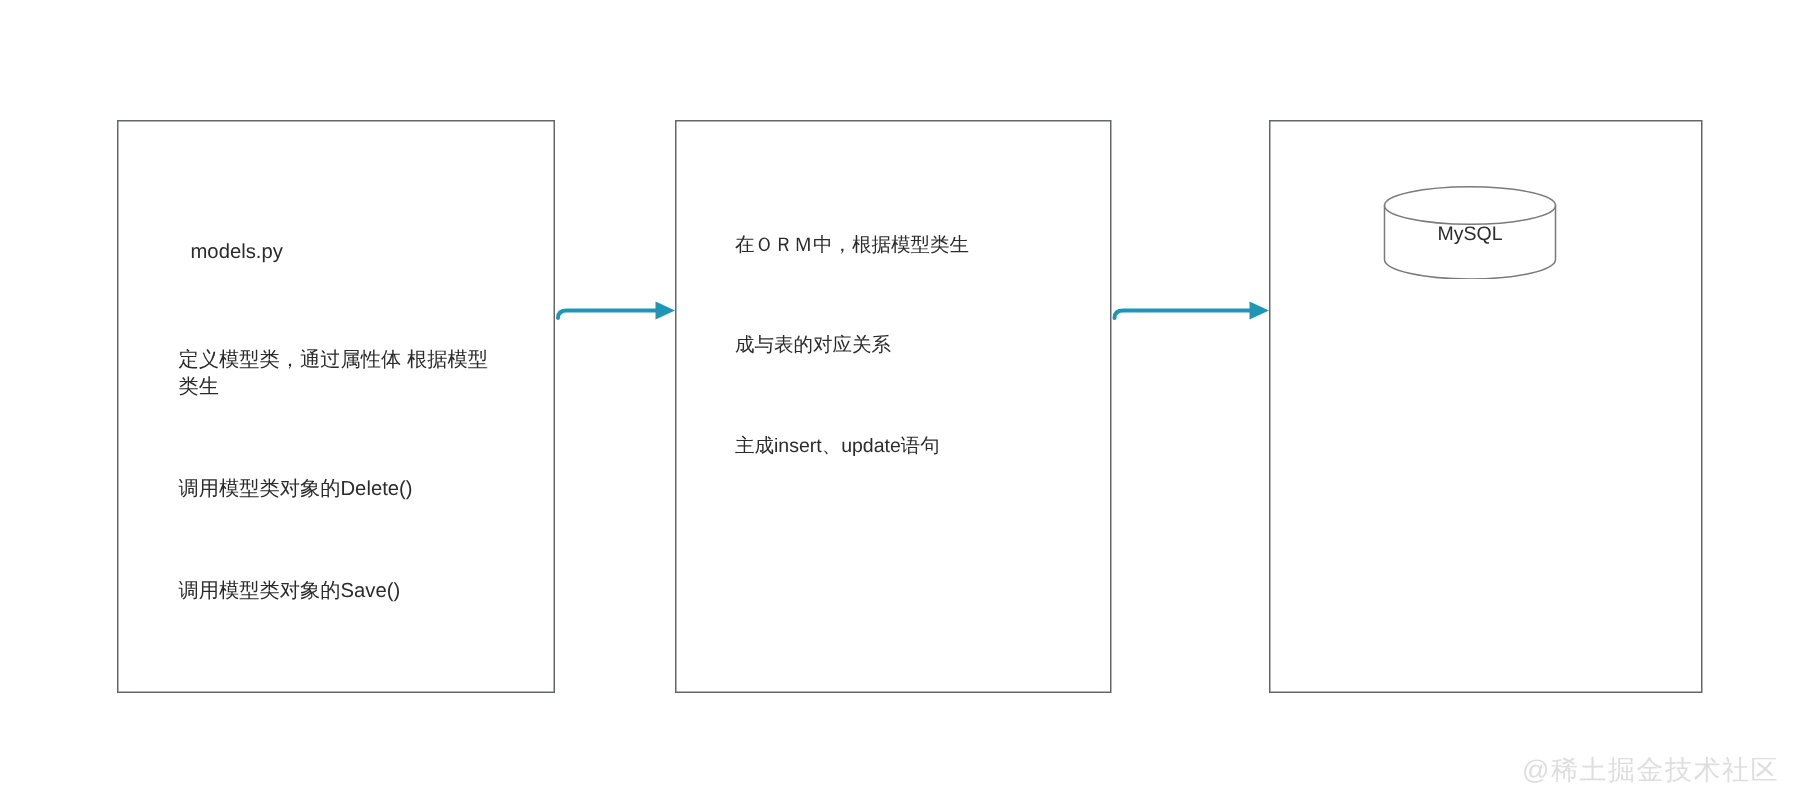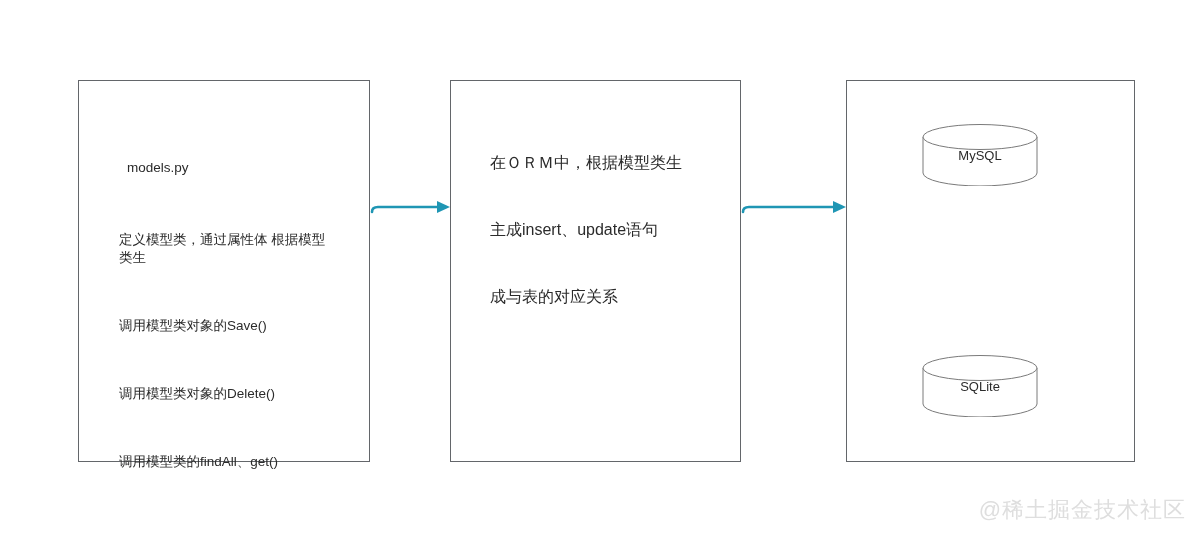--- a/index.html
+++ b/index.html
@@ -35,21 +35,21 @@
     white-space: pre-wrap;
   }
   .text-block .line {
     margin: 0 0 14px 0;
   }
   .text-block .line:last-child { margin-bottom: 0; }
 
   #models-text { left: 119px; top: 123px; width: 210px; }
   #models-text .line.first { margin-left: 8px; margin-bottom: 18px; }
 
-  #orm-text { left: 490px; top: 118px; width: 215px; font-size: 16px; }
+  #orm-text { left: 490px; top: 118px; width: 215px; font-size: 13px; }
   #orm-text .line { margin-bottom: 13px; }
 
   
   .arrow {
     position: absolute;
     height: 24px;
   }
   #arrow-1 { left: 370px; top: 195px; width: 82px; }
   #arrow-2 { left: 741px; top: 195px; width: 107px; }
 
@@ -72,71 +72,63 @@
     text-align: center;
     font-size: 13px;
     color: #2b2b2b;
     pointer-events: none;
   }
 
   #watermark {
     position: absolute;
     right: 14px;
     bottom: 8px;
-    font-size: 22px;
+    font-size: 18px;
     color: #dedede;
     letter-spacing: 1px;
     white-space: nowrap;
   }
 </style>
 </head>
 <body>
 
 <div id="canvas">
 
   <div class="box" id="box-models"></div>
   <div class="text-block" id="models-text">
     <div class="line first">models.py</div>
     <div class="line">定义模型类，通过属性体 根据模型类生</div>
+    <div class="line">调用模型类对象的Delete()</div>
     <div class="line">调用模型类对象的Save()</div>
-    <div class="line">调用模型类对象的Delete()</div>
-    <div class="line">调用模型类的findAll、get()</div>
   </div>
 
   <svg class="arrow" id="arrow-1" viewBox="0 0 82 24">
     <path d="M2 17 Q2 12 8 12 L68 12" fill="none" stroke="#1f96b4" stroke-width="2.6" stroke-linecap="round"></path>
     <path d="M67 6 L80 12 L67 18 Z" fill="#1f96b4"></path>
   </svg>
 
   <div class="box" id="box-orm"></div>
   <div class="text-block" id="orm-text">
     <div class="line">在ＯＲＭ中，根据模型类生</div>
+    <div class="line">成与表的对应关系</div>
     <div class="line">主成insert、update语句</div>
-    <div class="line">成与表的对应关系</div>
   </div>
 
   <svg class="arrow" id="arrow-2" viewBox="0 0 107 24">
     <path d="M2 17 Q2 12 8 12 L93 12" fill="none" stroke="#1f96b4" stroke-width="2.6" stroke-linecap="round"></path>
     <path d="M92 6 L105 12 L92 18 Z" fill="#1f96b4"></path>
   </svg>
 
   <div class="box" id="box-db"></div>
 
   <div class="cylinder" id="cyl-mysql">
     <svg width="116" height="62" viewBox="0 0 116 62">
       <path d="M1 13 L1 49 A57 13 0 0 0 115 49 L115 13 Z" fill="#ffffff" stroke="#7a7a7a" stroke-width="1"></path>
       <ellipse cx="58" cy="13" rx="57" ry="12.5" fill="#ffffff" stroke="#7a7a7a" stroke-width="1"></ellipse>
     </svg>
     <div class="cyl-label">MySQL</div>
   </div>
 
 
-  <div class="cylinder" id="cyl-sqlite">
-    <svg width="116" height="62" viewBox="0 0 116 62">
-      <path d="M1 13 L1 49 A57 13 0 0 0 115 49 L115 13 Z" fill="#ffffff" stroke="#7a7a7a" stroke-width="1"></path>
-      <ellipse cx="58" cy="13" rx="57" ry="12.5" fill="#ffffff" stroke="#7a7a7a" stroke-width="1"></ellipse>
-    </svg>
-    <div class="cyl-label">SQLite</div>
-  </div>
 
   <div id="watermark">@稀土掘金技术社区</div>
 
 </div>
 
 </body></html>

